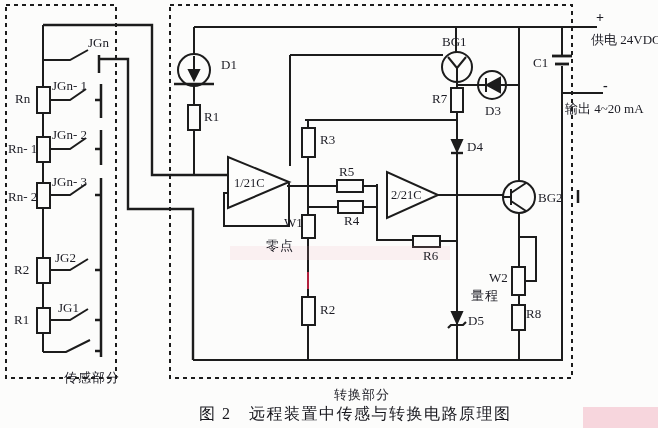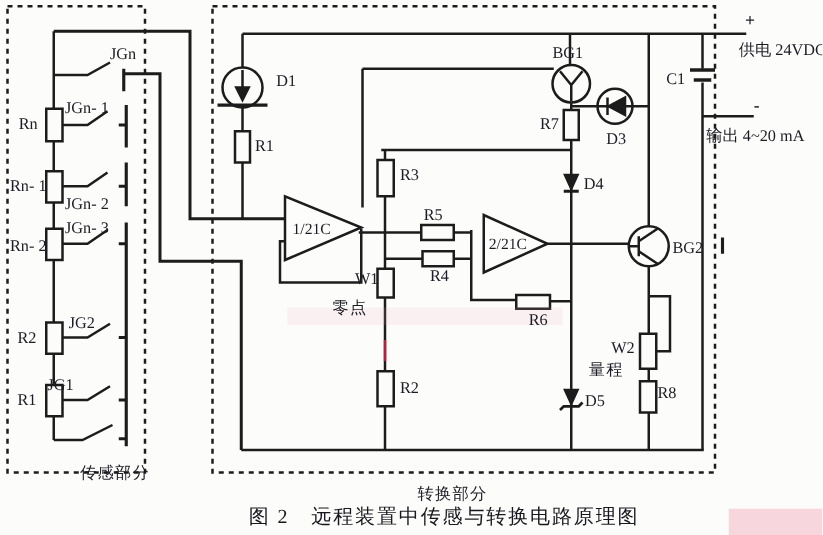--- a/index.html
+++ b/index.html
@@ -129,24 +129,24 @@
     <path d="M562,93 H603"></path>
     <path stroke-width="2.5" d="M578,190 V203"></path>
   </svg>
 
   <div class="wm" style="left:230px;top:246px;width:220px;height:14px;background:rgba(242,169,184,0.14);"></div>
   <div class="wm" style="left:307px;top:272px;width:2px;height:17px;background:rgba(204,34,68,0.85);"></div>
   <div class="wm" style="left:583px;top:407px;width:75px;height:21px;background:rgba(242,169,184,0.45);"></div>
 
   <div class="lbl" style="left:52px;top:36px;margin-left:36px;">JGn</div>
   <div class="lbl" style="left:52px;top:79px;">JGn- 1</div>
-  <div class="lbl" style="left:52px;top:128px;margin-top:28px;">JGn- 2</div>
+  <div class="lbl" style="left:52px;top:128px;">JGn- 2</div>
   <div class="lbl" style="left:52px;top:175px;">JGn- 3</div>
   <div class="lbl" style="left:55px;top:251px;">JG2</div>
-  <div class="lbl" style="left:38px;top:301px;text-align:right;">JG1</div>
+  <div class="lbl" style="left:58px;top:301px;text-align:right;">JG1</div>
 
   <div class="lbl" style="left:15px;top:92px;">Rn</div>
   <div class="lbl" style="left:8px;top:142px;">Rn- 1</div>
   <div class="lbl" style="left:8px;top:190px;">Rn- 2</div>
   <div class="lbl" style="left:14px;top:263px;">R2</div>
   <div class="lbl" style="left:14px;top:313px;">R1</div>
 
   <div class="lbl cjk" style="left:36px;top:371px;margin-left:28px;">传感部分</div>
 
   <div class="lbl" style="left:221px;top:58px;">D1</div>

